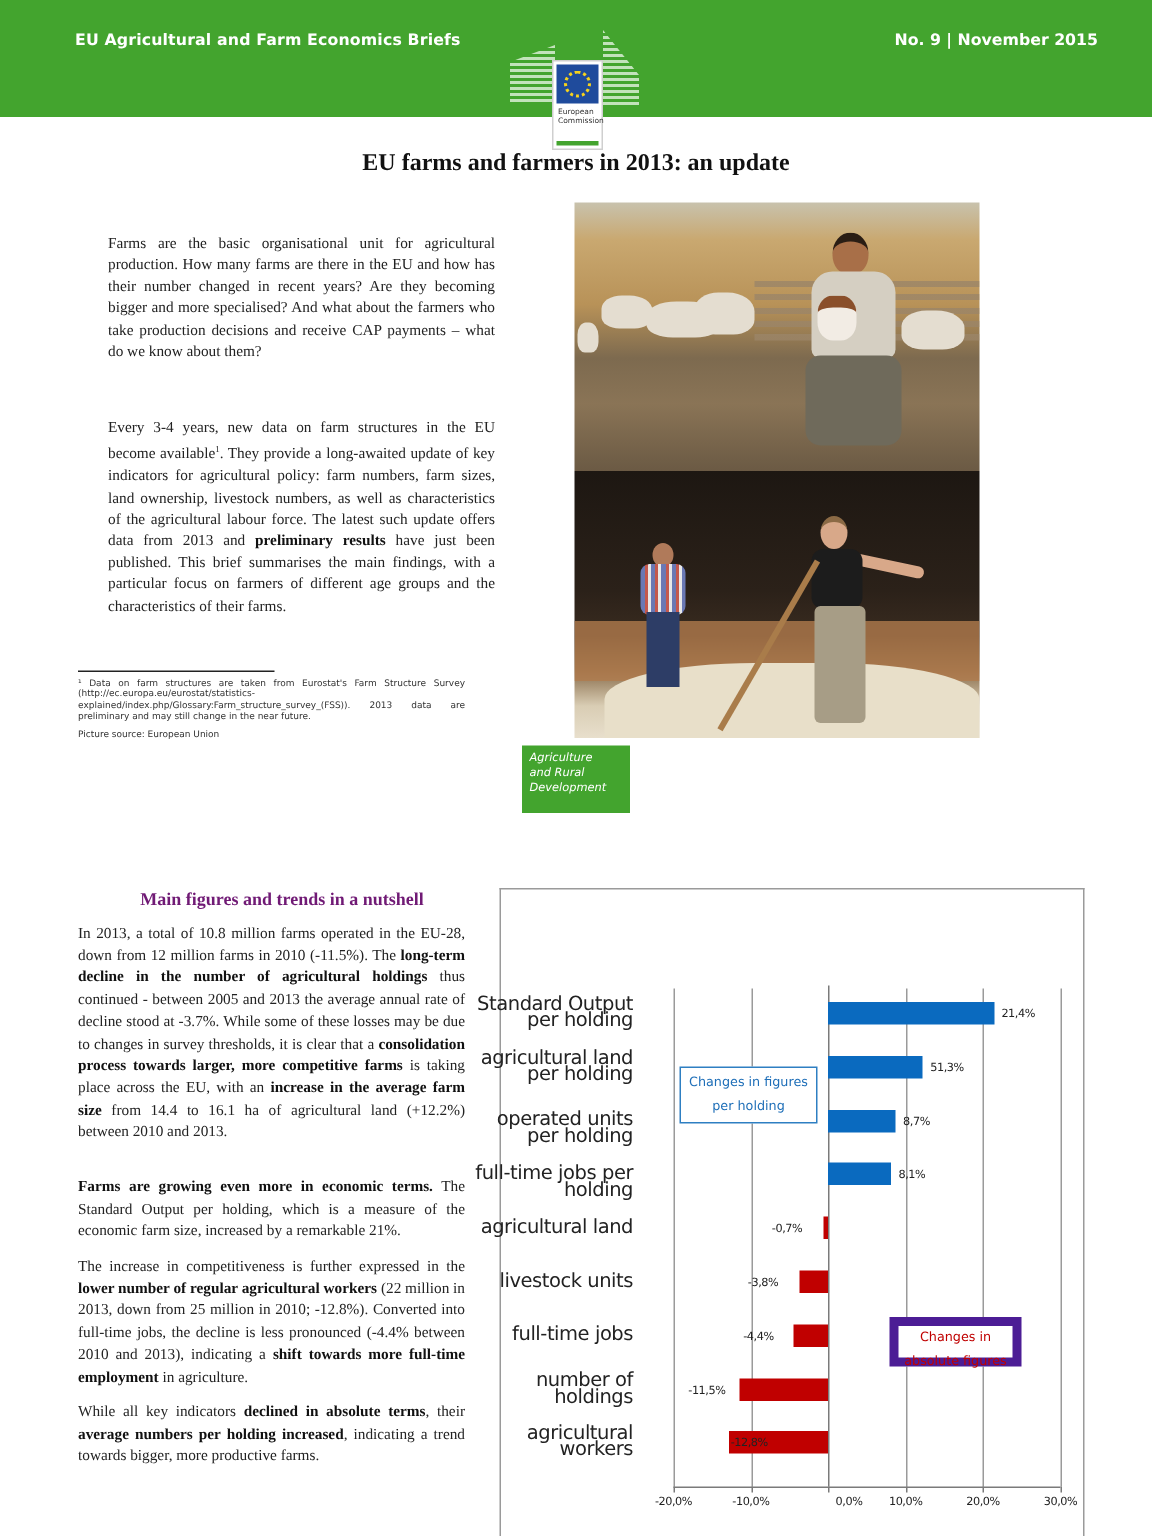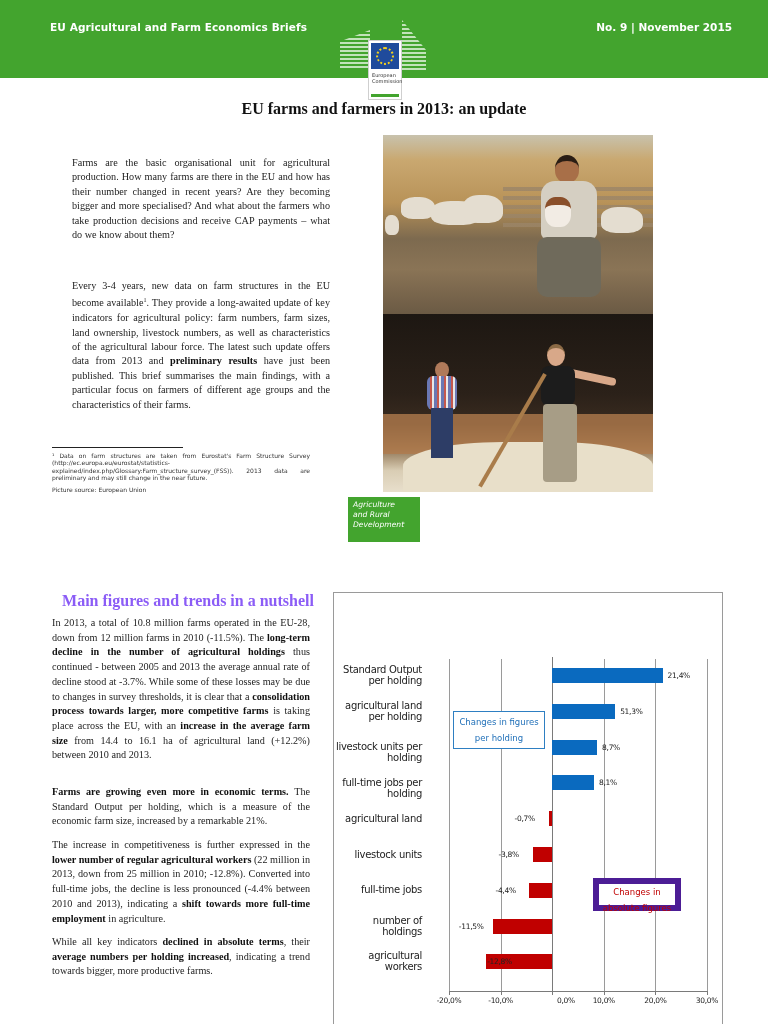--- a/index.html
+++ b/index.html
@@ -56,37 +56,37 @@
   .photo2 .woman { position: absolute; left: 152px; top: 30px; width: 60px; height: 140px; }
   .photo2 .woman .h { position: absolute; left: 12px; top: 0; width: 18px; height: 22px; background: #d8a889; border-radius: 50%; border-top: 4px solid #8b6a45; }
   .photo2 .woman .s { position: absolute; left: 6px; top: 22px; width: 34px; height: 40px; background: #1c1c1c; border-radius: 8px; }
   .photo2 .woman .arm { position: absolute; left: 32px; top: 24px; width: 50px; height: 8px; background: #d8a889; border-radius: 4px; transform: rotate(12deg); transform-origin: left; }
   .photo2 .woman .p { position: absolute; left: 8px; top: 60px; width: 34px; height: 78px; background: #a79d86; border-radius: 4px; }
   .photo2 .rake { position: absolute; left: 160px; top: 60px; width: 4px; height: 130px; background: #a97c4a; transform: rotate(30deg); transform-origin: top; }
 
   .agri-badge { position: absolute; left: 348px; top: 497px; width: 72px; height: 45px; background: #43a42e; color: #fff;
     font-family: "DejaVu Sans", sans-serif; font-style: italic; font-size: 7.6px; line-height: 10px; padding: 3px 5px; }
 
-  .section-title { position: absolute; left: 52px; top: 592px; width: 272px; text-align: center; font-size: 16px; font-weight: bold; color: #8b5cf6; }
+  .section-title { position: absolute; left: 52px; top: 592px; width: 272px; text-align: center; font-size: 12px; font-weight: bold; color: #701a75; }
   .para2 { position: absolute; left: 52px; width: 258px; font-size: 10.2px; line-height: 14.7px; text-align: justify; color: #222; }
   .q1 { top: 616px; }
   .q2 { top: 785px; }
   .q3 { top: 838px; }
   .q4 { top: 935px; }
   b { font-weight: bold; color: #111; }
 
   .chart { position: absolute; left: 333px; top: 592px; width: 390px; height: 432px; border: 1px solid #9a9a9a; border-bottom: none; background: #fff; }
   .chart-title { position: absolute; left: 0; top: 7px; width: 100%; text-align: center; font-family: "DejaVu Sans", sans-serif; font-size: 13px; font-weight: bold; color: #111; }
   .plot { position: absolute; left: 0; top: 0; width: 100%; height: 100%; }
   .gridline { position: absolute; top: 66px; height: 332px; border-left: 1px solid #9a9a9a; }
   .axis-zero { position: absolute; top: 64px; height: 334px; border-left: 1px solid #7a7a7a; }
   .x-axis { position: absolute; top: 398px; left: 115px; width: 258px; border-top: 1px solid #7a7a7a; }
   .tick { position: absolute; top: 398px; height: 4px; border-left: 1px solid #7a7a7a; }
   .xlabel { position: absolute; top: 403px; width: 50px; margin-left: -25px; text-align: center; font-family: "DejaVu Sans", sans-serif; font-size: 7.5px; color: #222; letter-spacing: -0.3px; }
-  .cat-label { position: absolute; right: 310px; width: 100px; text-align: right; font-family: "DejaVu Sans", sans-serif; font-size: 10px; line-height: 11px; color: #222; letter-spacing: -0.3px; }
+  .cat-label { position: absolute; right: 310px; width: 100px; text-align: right; font-family: "DejaVu Sans", sans-serif; font-size: 13px; line-height: 11px; color: #222; letter-spacing: -0.3px; }
   .bar { position: absolute; height: 15px; }
   .bar.pos { background: #0a6abf; }
   .bar.neg { background: #c00000; }
   .val-label { position: absolute; font-family: "DejaVu Sans", sans-serif; font-size: 7.5px; color: #222; letter-spacing: -0.3px; }
   .callout { position: absolute; background: #fff; font-family: "DejaVu Sans", sans-serif; font-size: 8.5px; line-height: 16px; text-align: center; }
   .callout.blue { left: 119px; top: 118px; width: 92px; height: 38px; border: 1px solid #2e7fc2; color: #1f6fb8; padding-top: 2px; }
   .callout.red { left: 259px; top: 285px; width: 88px; height: 33px; border: 6px solid #4c1d95; color: #c00000; padding-top: 0px; }
 </style>
 </head>
 <body>
@@ -181,21 +181,21 @@
       <div class="x-axis"></div>
       <div class="axis-zero" style="left: 218.2px;"></div>
       <div class="bar pos" style="left: 218.2px; top: 75px; width: 110.424px;"></div>
       <div class="val-label" style="top: 78px; left: 333.624px;">21,4%</div>
       <div class="cat-label" style="right: 300px; top: 71px; width: 110px;">Standard Output<br>per holding</div>
       <div class="bar pos" style="left: 218.2px; top: 110.8px; width: 62.952px;"></div>
       <div class="val-label" style="top: 113.8px; left: 286.152px;">51,3%</div>
       <div class="cat-label" style="right: 300px; top: 106.8px; width: 110px;">agricultural land<br>per holding</div>
       <div class="bar pos" style="left: 218.2px; top: 146.6px; width: 44.892px;"></div>
       <div class="val-label" style="top: 149.6px; left: 268.092px;">8,7%</div>
-      <div class="cat-label" style="right: 300px; top: 148.1px; width: 110px;">livestock units per holding</div>
+      <div class="cat-label" style="right: 300px; top: 148.1px; width: 110px;">operated units per holding</div>
       <div class="bar pos" style="left: 218.2px; top: 182.4px; width: 41.796px;"></div>
       <div class="val-label" style="top: 185.4px; left: 264.996px;">8,1%</div>
       <div class="cat-label" style="right: 300px; top: 183.9px; width: 110px;">full-time jobs per holding</div>
       <div class="bar neg" style="left: 214.588px; top: 218.2px; width: 3.612px;"></div>
       <div class="val-label" style="top: 221.2px; left: 180.588px;">-0,7%</div>
       <div class="cat-label" style="right: 300px; top: 219.7px; width: 110px;">agricultural land</div>
       <div class="bar neg" style="left: 198.592px; top: 254px; width: 19.608px;"></div>
       <div class="val-label" style="top: 257px; left: 164.592px;">-3,8%</div>
       <div class="cat-label" style="right: 300px; top: 255.5px; width: 110px;">livestock units</div>
       <div class="bar neg" style="left: 195.496px; top: 289.8px; width: 22.704px;"></div>

